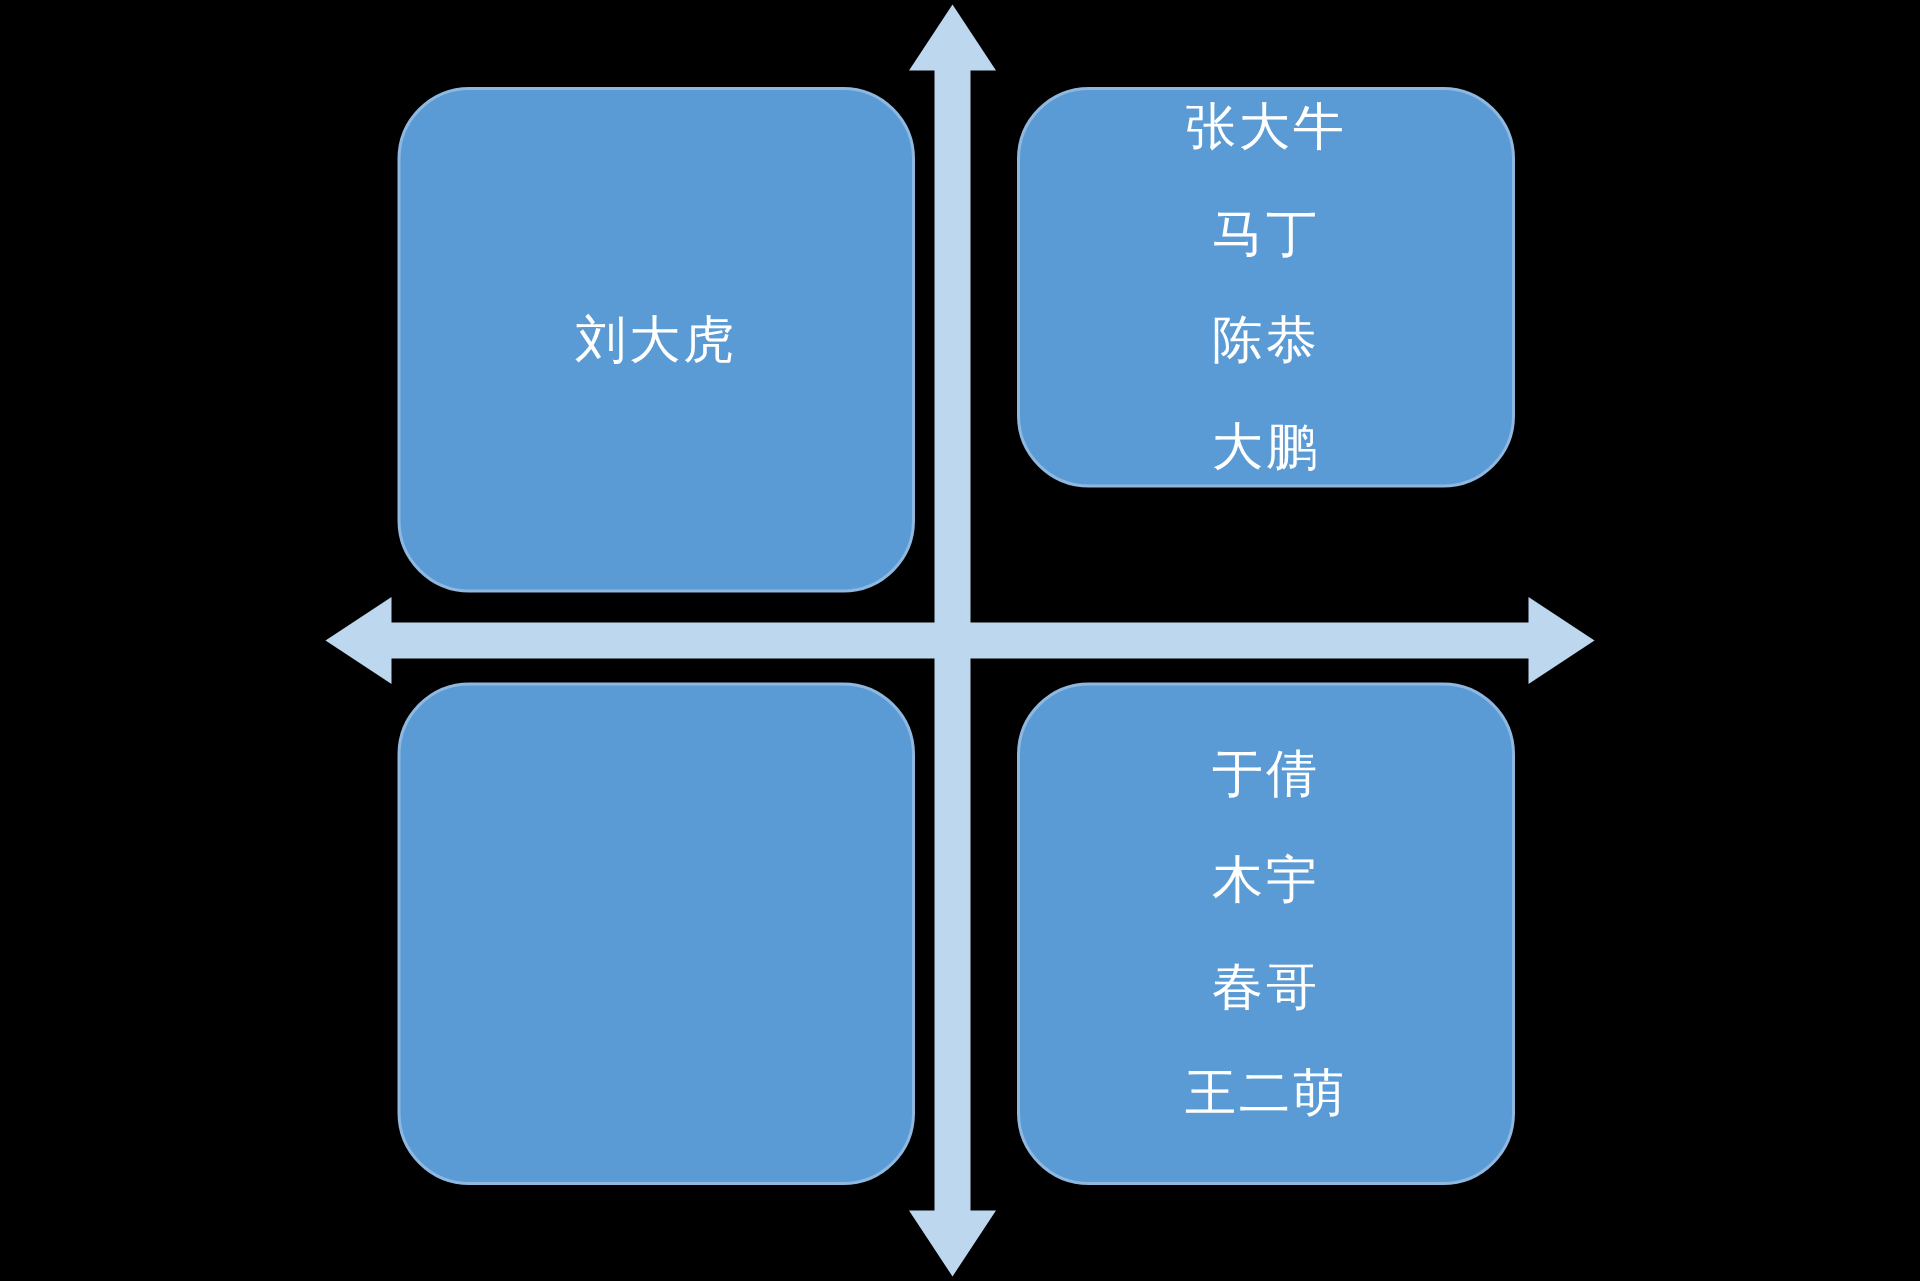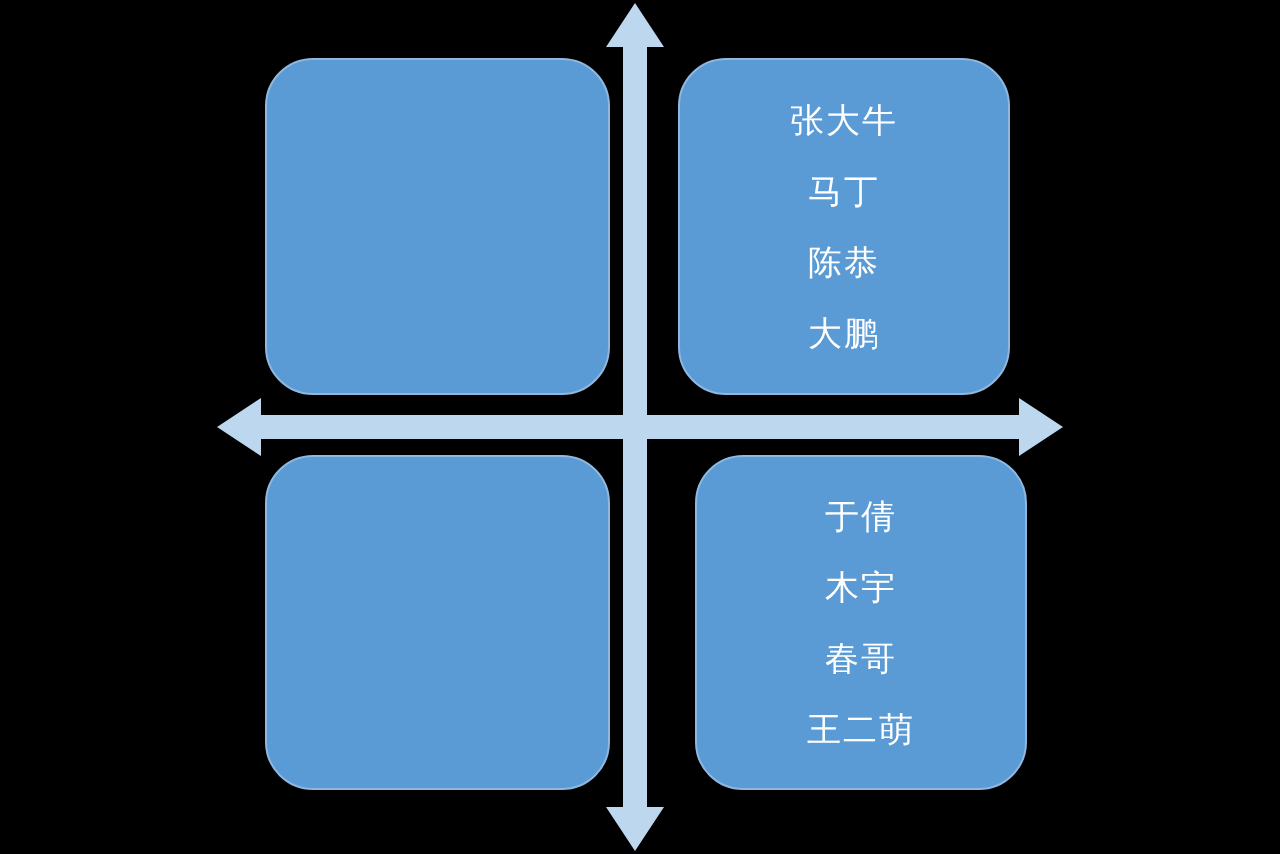--- a/index.html
+++ b/index.html
@@ -26,23 +26,23 @@
     position: absolute;
     border-radius: 48px;
     background: #5B9BD5;
     border: 2px solid #8FB8E0;
     box-sizing: border-box;
     display: flex;
     align-items: center;
     justify-content: center;
   }
   .q-tl { left: 265px; top: 58px;  width: 345px; height: 337px; }
-  .q-tr { left: 678px; top: 58px;  width: 332px; height: 337px; }
+  .q-tr { left: 678px; top: 58px;  width: 332px; height: 267px; }
   .q-bl { left: 265px; top: 455px; width: 345px; height: 335px; }
-  .q-br { left: 678px; top: 455px; width: 332px; height: 335px; margin-left: 17px; }
+  .q-br { left: 678px; top: 455px; width: 332px; height: 335px; }
   .names {
     display: flex;
     flex-direction: column;
     align-items: center;
     justify-content: center;
     gap: 27px;
   }
   .name-line {
     color: #FFFFFF;
     font-size: 34px;
@@ -59,20 +59,21 @@
 
   <svg id="axes-svg" viewBox="0 0 1280 854" xmlns="http://www.w3.org/2000/svg">
 
     <polygon points="635,3 664,47 647,47 647,807 664,807 635,851 606,807 623,807 623,47 606,47" fill="#BDD7EE"></polygon>
 
     <polygon points="217,427 261,398 261,415 1019,415 1019,398 1063,427 1019,456 1019,439 261,439 261,456" fill="#BDD7EE"></polygon>
   </svg>
 
   <div class="quadrant q-tl">
     <div class="names">
+        <div class="name-line">刘大虎</div>
       </div>
   </div>
 
   <div class="quadrant q-tr">
     <div class="names">
         <div class="name-line">张大牛</div>
         <div class="name-line">马丁</div>
         <div class="name-line">陈恭</div>
         <div class="name-line">大鹏</div>
       </div>

